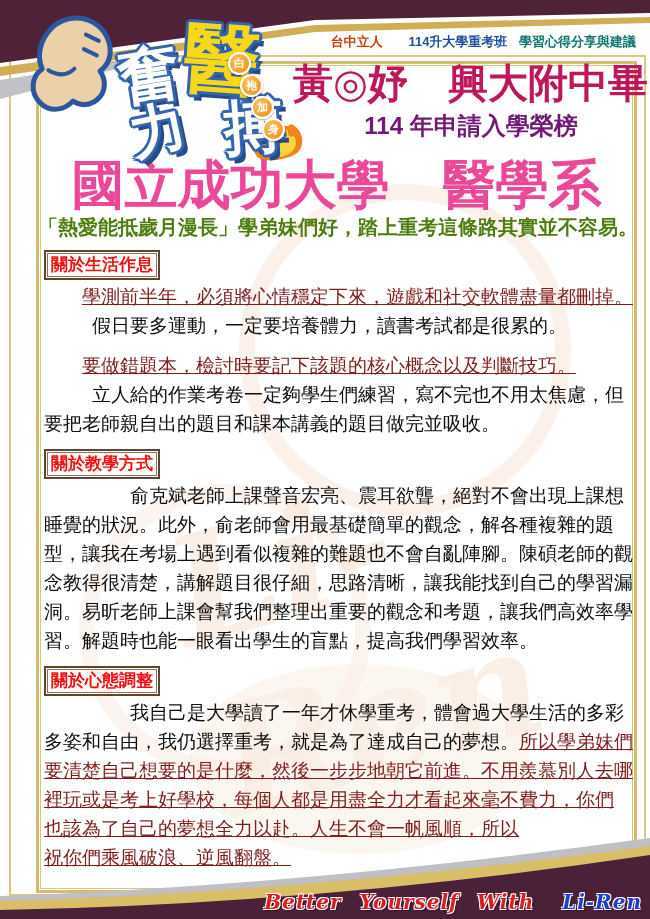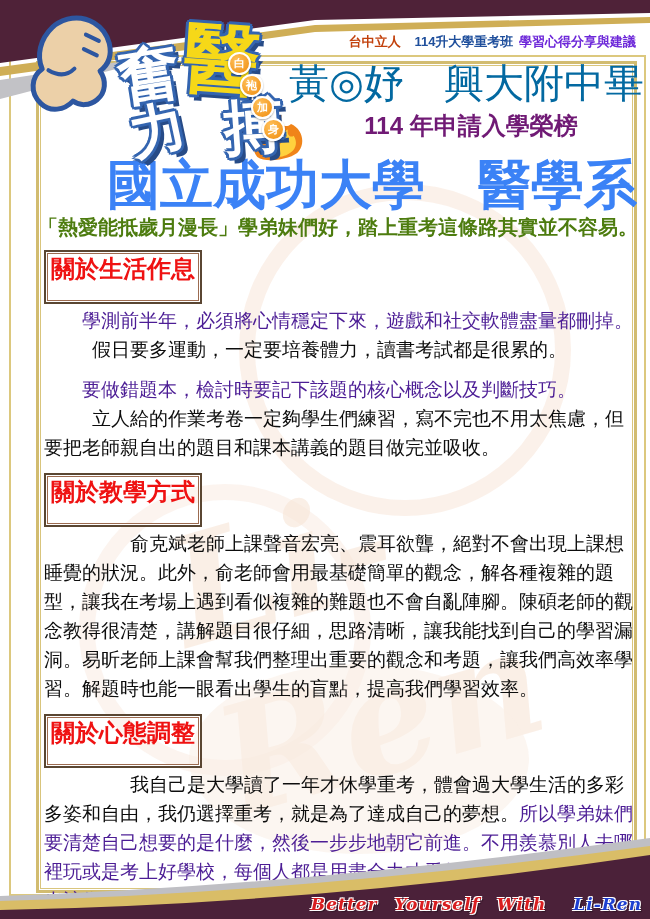--- a/index.html
+++ b/index.html
@@ -42,46 +42,46 @@
     border:2px solid #fff;box-shadow:0 1px 2px rgba(0,0,0,.35);
     color:#fff;font-size:11px;font-weight:bold;text-align:center;line-height:19px;}
   .bd0{left:218px;top:40px;} .bd1{left:230px;top:62px;}
   .bd2{left:241px;top:84px;} .bd3{left:252px;top:106px;}
   .arm{position:absolute;left:2px;top:2px;transform:rotate(-8deg);}
   .flame{position:absolute;left:236px;top:102px;transform:rotate(-8deg);}
 
   
   .tagline{position:absolute;top:33px;right:14px;z-index:5;font-size:13px;font-weight:bold;
     white-space:nowrap;}
-  .tg1{color:#c2410c;text-align:center;} .tg2{color:#1f4f9c;margin-left:10px;} .tg3{color:#6d28d9;margin-left:2px;}
-  .student{position:absolute;top:56px;left:285px;right:2px;z-index:5;text-align:center;
+  .tg1{color:#c2410c;text-align:center;} .tg2{color:#1f4f9c;margin-left:22px;} .tg3{color:#0f766e;margin-left:8px;}
+  .student{position:absolute;top:56px;left:285px;right:2px;z-index:5;text-align:right;
     font-family:"DejaVu Serif","Liberation Serif",serif;
-    font-size:40px;font-weight:400;color:#0369a1;white-space:nowrap;}
+    font-size:40px;font-weight:700;color:#be185d;white-space:nowrap;}
   .banner{position:absolute;top:110px;left:300px;right:8px;z-index:5;text-align:center;
     font-size:24px;font-weight:800;color:#701a75;white-space:nowrap;}
-  .school{position:absolute;top:150px;left:36px;right:13px;z-index:5;text-align:right;
+  .school{position:absolute;top:150px;left:36px;right:13px;z-index:5;text-align:center;
     font-family:"DejaVu Serif","Liberation Serif",serif;
-    font-size:53px;font-weight:900;color:#3b82f6;white-space:nowrap;}
+    font-size:53px;font-weight:900;color:#ec4899;white-space:nowrap;}
   .intro{position:absolute;top:214px;left:34px;right:8px;z-index:5;text-align:center;
     font-size:20px;font-weight:700;color:#4d7c0f;white-space:nowrap;}
 
   
   .sections{position:absolute;top:250px;left:44px;width:592px;z-index:4;}
   .section{margin-bottom:11px;}
-  .sec-title{display:inline-block;font-size:24px;font-weight:800;color:#ef1212;
-    padding:1px 5px 17px;border:2px solid #5a4632;
+  .sec-title{display:inline-block;font-size:17px;font-weight:800;color:#ef1212;
+    padding:1px 5px 2px;border:2px solid #5a4632;
     box-shadow:inset 0 0 0 1px #fff,inset 0 0 0 2px #9c6b50;}
   .sec-body{margin-top:2px;font-size:19px;line-height:29px;text-indent:2em;color:#0d0d0d;}
-  .t-red{color:#4c1d95;} .t-black{color:#0d0d0d;margin-left:48px;}
+  .t-red{color:#7f1d1d;text-decoration:underline;} .t-black{color:#0d0d0d;margin-left:48px;}
 
   
   .footer-svg{position:absolute;left:0;bottom:0;z-index:7;}
   .slogan{position:absolute;bottom:5px;right:8px;z-index:8;white-space:nowrap;
     font-family:"DejaVu Serif","Liberation Serif",serif;
-    font-style:italic;font-weight:900;font-size:17px;letter-spacing:1px;word-spacing:10px;}
+    font-style:italic;font-weight:900;font-size:20px;letter-spacing:1px;word-spacing:10px;}
   .slogan .main{color:#d81e20;
     text-shadow:-1px -1px 0 #fff,1px -1px 0 #fff,-1px 1px 0 #fff,1px 1px 0 #fff,2px 2px 1px rgba(0,0,0,.35);}
   .slogan .brand{color:#1d3fd0;margin-left:10px;
     text-shadow:-1px -1px 0 #fff,1px -1px 0 #fff,-1px 1px 0 #fff,1px 1px 0 #fff,2px 2px 1px rgba(0,0,0,.35);}
 </style>
 </head>
 <body>
 
 <div class="wm-clip">
   <div class="wm-ring" style="left:200px;top:120px;width:300px;height:300px;"></div>

